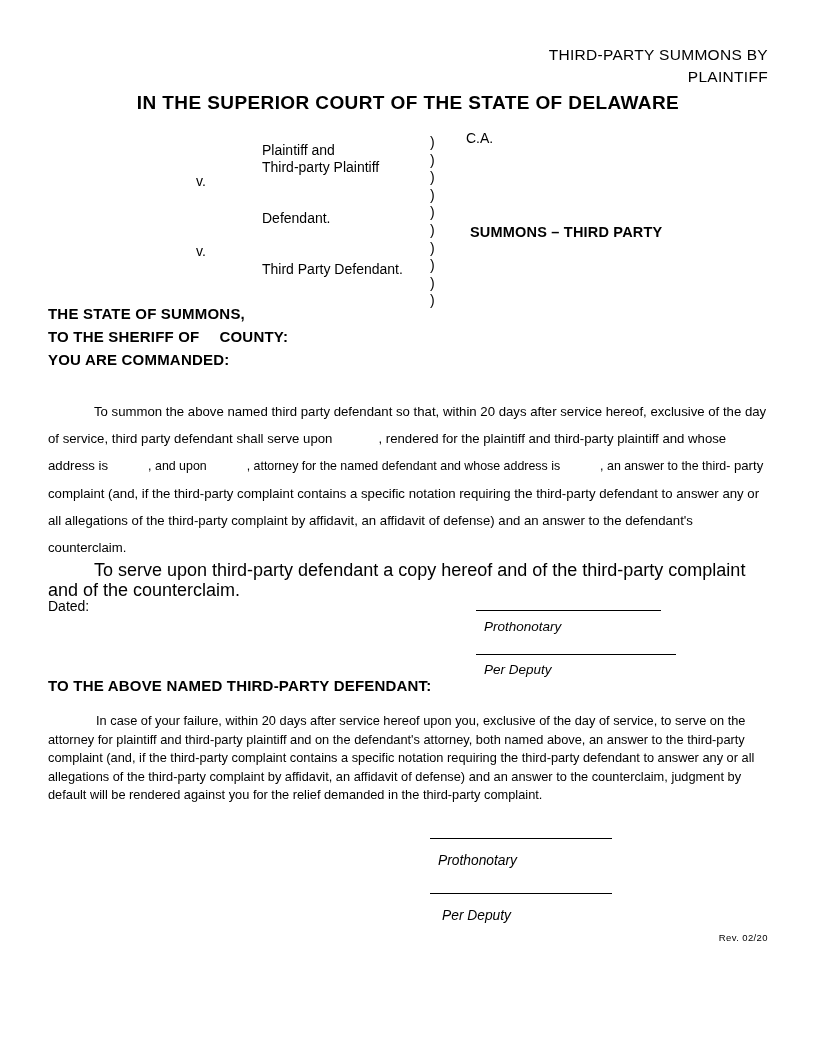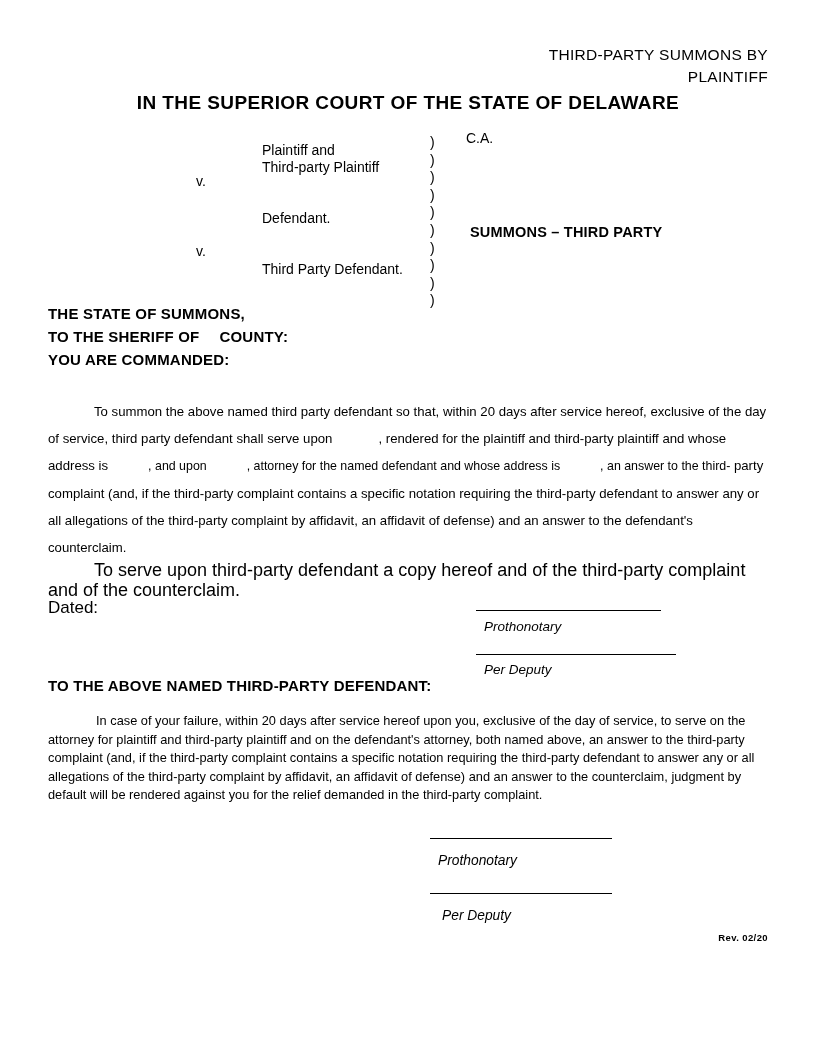--- a/index.html
+++ b/index.html
@@ -130,21 +130,21 @@
     font-size: 18px;
     line-height: 20px;
   }
   #para2 .indent { display: inline-block; width: 46px; }
 
   
   .dated {
     position: absolute;
     left: 48px;
     top: 598px;
-    font-size: 17px;
+    font-size: 14px;
   }
   .sig1 {
     position: absolute;
     left: 476px;
     top: 610px;
     width: 185px;
     border-top: 1.5px solid #000;
   }
   .sig1-label {
     position: absolute;
@@ -217,21 +217,20 @@
     font-size: 13.8px;
     font-style: italic;
   }
 
   .revision {
     position: absolute;
     right: 48px;
     top: 932px;
     font-size: 9.5px;
     letter-spacing: 0.4px;
-    font-weight: bold;
   }
 </style>
 </head>
 <body>
 
 <div class="page">
 
   <div class="header-right">
     <div>THIRD-PARTY SUMMONS BY</div>
     <div>PLAINTIFF</div>

